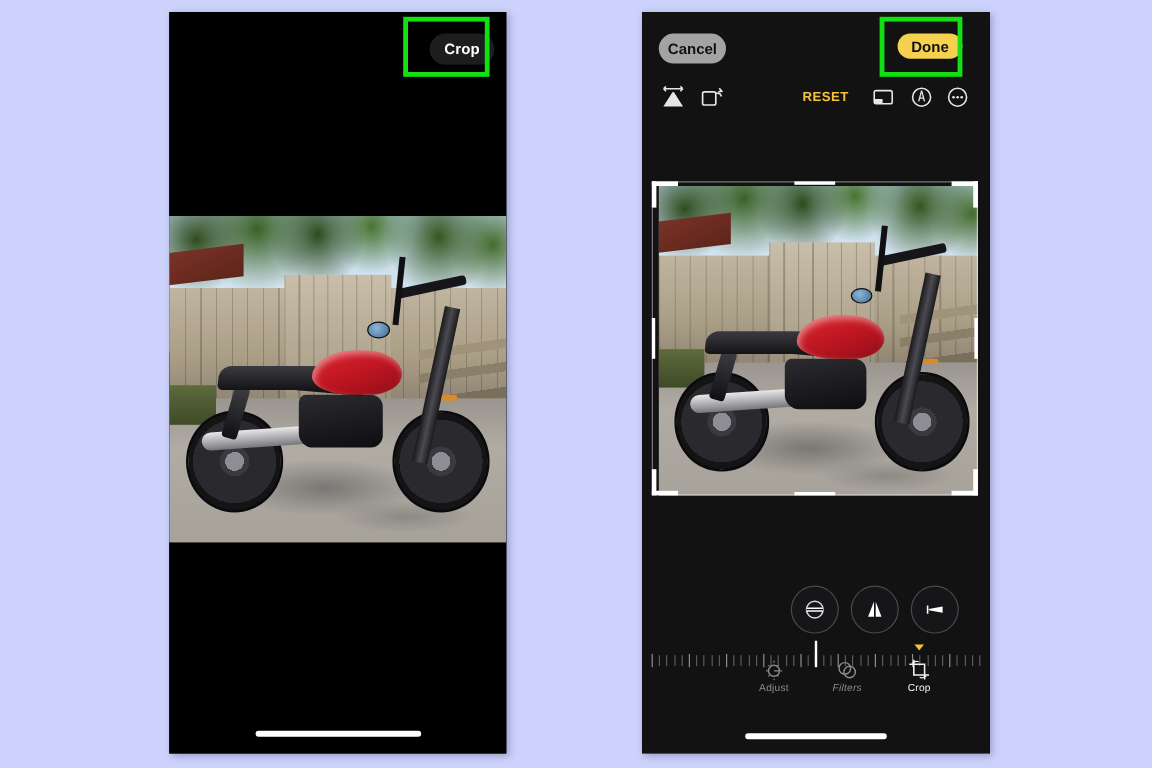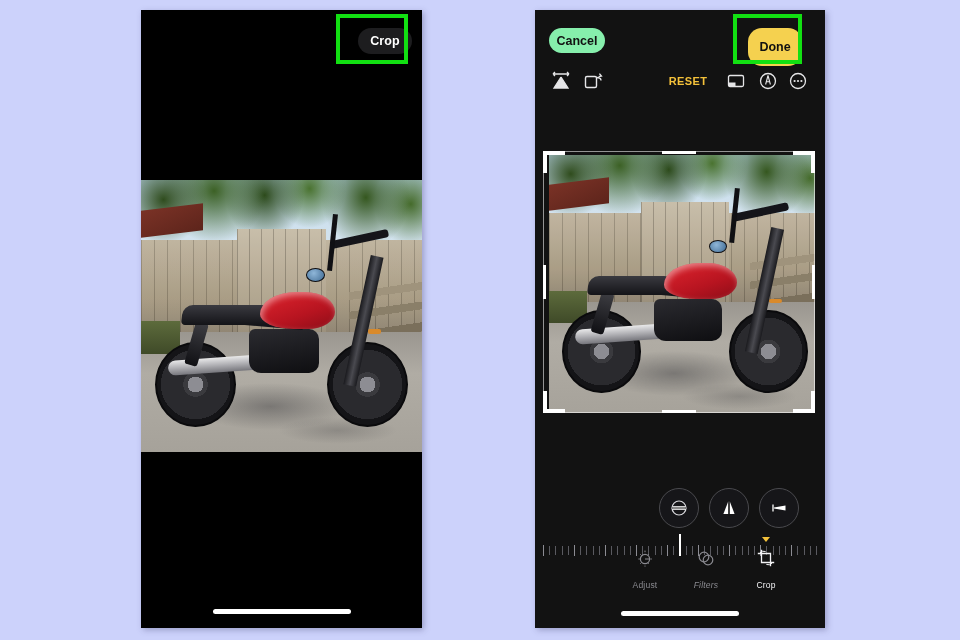--- a/index.html
+++ b/index.html
@@ -170,22 +170,22 @@
     position:absolute; right:13%; top:40%; width:5%; height:3%;
     background:#d98a2b; border-radius:2px;
   }
 
   
   .topbar { position:absolute; left:0; top:0; width:100%; height:56px; }
   .pill {
     position:absolute; display:flex; align-items:center; justify-content:center;
     border-radius:14px; font-size:12.5px; font-weight:bold;
   }
-  #cancel-button { left:14px; top:18px; width:56px; height:25px; background:#86efac; color:#111; }
-  #done-button   { right:23px; top:18px; width:54px; height:38px; background:#f5d14f; color:#111; }
+  #cancel-button { left:14px; top:18px; width:56px; height:25px; background:#a3a3a3; color:#111; }
+  #done-button   { right:23px; top:18px; width:54px; height:21px; background:#f5d14f; color:#111; }
 
   #tool-row {
     position:absolute; left:0; top:58px; width:100%; height:28px;
     display:flex; align-items:center;
   }
   .tool { display:flex; align-items:center; justify-content:center; }
   #flip-tool   { position:absolute; left:15px;  top:0; width:22px; height:24px; }
   #rotate-tool { position:absolute; left:48px;  top:2px; width:20px; height:22px; }
   #reset-label {
     position:absolute; left:125px; top:4px; width:56px; height:18px;
@@ -244,21 +244,21 @@
   #ruler .tick.major { height:11px; background:#8c8c93; }
   #ruler-indicator {
     position:absolute; left:50%; top:524px; transform:translateX(-50%);
     width:2px; height:22px; background:#fff;
   }
 
   
   #tabbar { position:absolute; left:0; bottom:38px; width:100%; height:44px; }
   .tab {
     position:absolute; width:56px; top:0;
-    display:flex; flex-direction:column; align-items:center; gap:12px;
+    display:flex; flex-direction:column; align-items:center; gap:0;
   }
   #tab-adjust  { left:82px;  }
   #tab-filters { left:143px;font-style:italic; }
   #tab-crop    { left:203px; }
   .tab .label { font-size:8.5px; color:#8a8a90; letter-spacing:.2px; }
   .tab.active .label { color:#f2f2f4; }
   .tab .tab-icon { height:22px; display:flex; align-items:flex-end; }
   .tab-dot {
     position:absolute; top:-9px; left:50%; transform:translateX(-50%);
     width:0; height:0; border-left:4px solid transparent;

